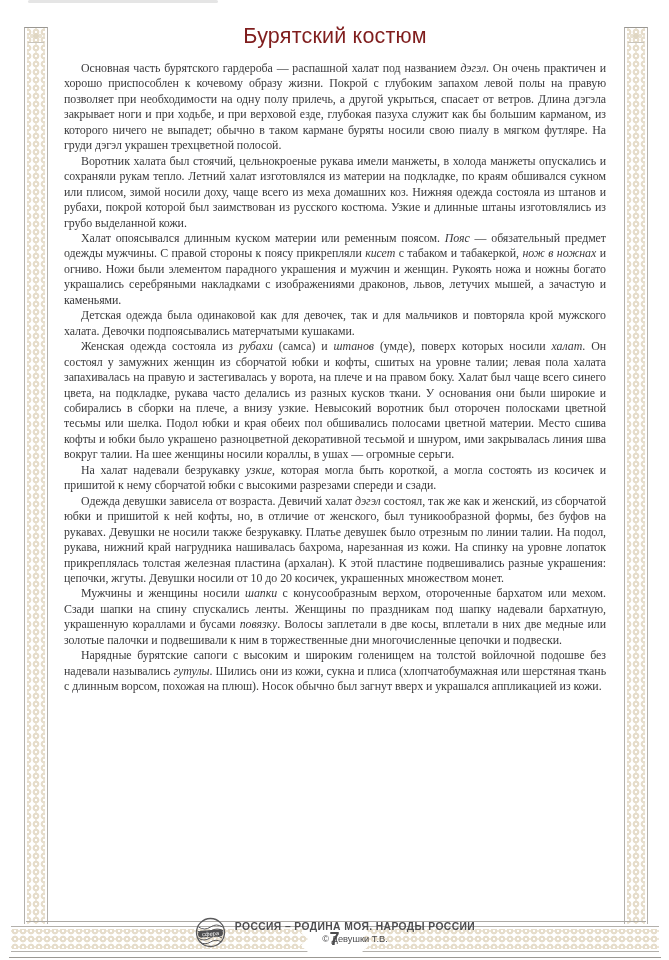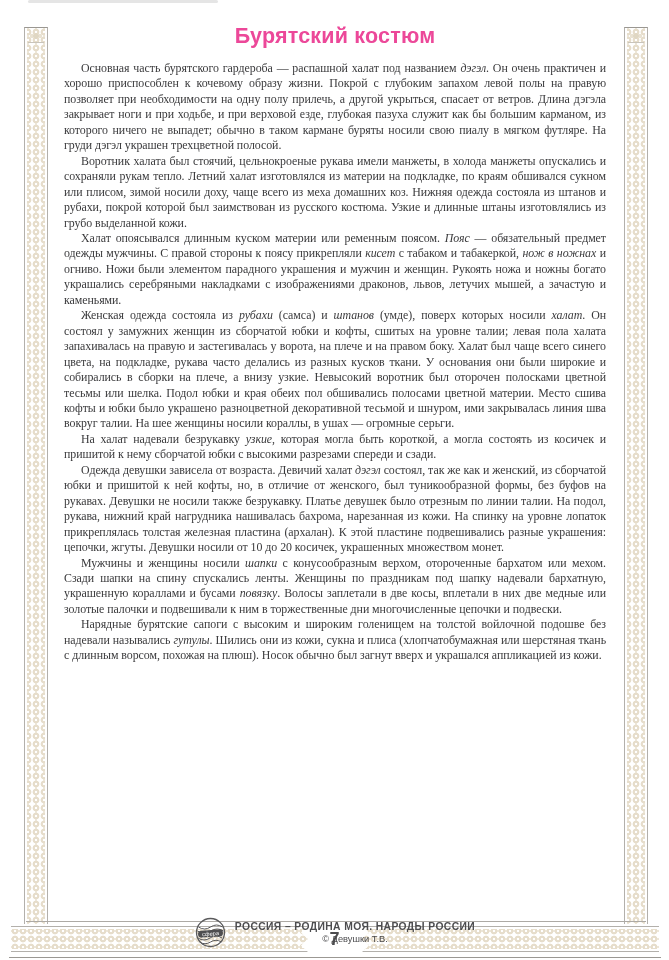--- a/index.html
+++ b/index.html
@@ -71,22 +71,22 @@
     border-top:1.5px solid #9b9893;
   }
   
   .content{
     position:absolute;left:64px;right:63px;top:24px;bottom:48px;
   }
   h1.title{
     margin:0 0 12px 0;
     text-align:center;
     font-size:21.5px;
-    font-weight:bold;
-    color:#ec4899;
+    font-weight:normal;
+    color:#7f1d1d;
     letter-spacing:0.2px;
   }
   .article{
     height:802px;
     overflow:hidden;
     font-size:11.9px;
     line-height:15.45px;
     color:#3a3a3c;
     text-align:justify;
     letter-spacing:-0.05px;
@@ -124,20 +124,21 @@
   <div class="page-number">7</div>
   <div class="base-line"></div>
 
   <div class="content">
     <h1 class="title">Бурятский костюм</h1>
 
     <div class="article">
         <p><span>Основная часть бурятского гардероба — распашной халат под названием </span><i>дэгэл</i><span>. Он очень практичен и хорошо приспособлен к кочевому образу жизни. Покрой с глубоким запахом левой полы на правую позволяет при необходимости на одну полу прилечь, а другой укрыться, спасает от ветров. Длина дэгэла закрывает ноги и при ходьбе, и при верховой езде, глубокая пазуха служит как бы большим карманом, из которого ничего не выпадет; обычно в таком кармане буряты носили свою пиалу в мягком футляре. На груди дэгэл украшен трехцветной полосой.</span></p>
         <p><span>Воротник халата был стоячий, цельнокроеные рукава имели манжеты, в холода манжеты опускались и сохраняли рукам тепло. Летний халат изготовлялся из материи на подкладке, по краям обшивался сукном или плисом, зимой носили доху, чаще всего из меха домашних коз. Нижняя одежда состояла из штанов и рубахи, покрой которой был заимствован из русского костюма. Узкие и длинные штаны изготовлялись из грубо выделанной кожи.</span></p>
         <p><span>Халат опоясывался длинным куском материи или ременным поясом. </span><i>Пояс</i><span> — обязательный предмет одежды мужчины. С правой стороны к поясу прикрепляли </span><i>кисет</i><span> с табаком и табакеркой, </span><i>нож в ножнах</i><span> и огниво. Ножи были элементом парадного украшения и мужчин и женщин. Рукоять ножа и ножны богато украшались серебряными накладками с изображениями драконов, львов, летучих мышей, а зачастую и каменьями.</span></p>
+        <p><span>Детская одежда была одинаковой как для девочек, так и для мальчиков и повторяла крой мужского халата. Девочки подпоясывались матерчатыми кушаками.</span></p>
         <p><span>Женская одежда состояла из </span><i>рубахи</i><span> (самса) и </span><i>штанов</i><span> (умде), поверх которых носили </span><i>халат</i><span>. Он состоял у замужних женщин из сборчатой юбки и кофты, сшитых на уровне талии; левая пола халата запахивалась на правую и застегивалась у ворота, на плече и на правом боку. Халат был чаще всего синего цвета, на подкладке, рукава часто делались из разных кусков ткани. У основания они были широкие и собирались в сборки на плече, а внизу узкие. Невысокий воротник был оторочен полосками цветной тесьмы или шелка. Подол юбки и края обеих пол обшивались полосами цветной материи. Место сшива кофты и юбки было украшено разноцветной декоративной тесьмой и шнуром, ими закрывалась линия шва вокруг талии. На шее женщины носили кораллы, в ушах — огромные серьги.</span></p>
         <p><span>На халат надевали безрукавку </span><i>узкие</i><span>, которая могла быть короткой, а могла состоять из косичек и пришитой к нему сборчатой юбки с высокими разрезами спереди и сзади.</span></p>
         <p><span>Одежда девушки зависела от возраста. Девичий халат </span><i>дэгэл</i><span> состоял, так же как и женский, из сборчатой юбки и пришитой к ней кофты, но, в отличие от женского, был туникообразной формы, без буфов на рукавах. Девушки не носили также безрукавку. Платье девушек было отрезным по линии талии. На подол, рукава, нижний край нагрудника нашивалась бахрома, нарезанная из кожи. На спинку на уровне лопаток прикреплялась толстая железная пластина (архалан). К этой пластине подвешивались разные украшения: цепочки, жгуты. Девушки носили от 10 до 20 косичек, украшенных множеством монет.</span></p>
         <p><span>Мужчины и женщины носили </span><i>шапки</i><span> с конусообразным верхом, отороченные бархатом или мехом. Сзади шапки на спину спускались ленты. Женщины по праздникам под шапку надевали бархатную, украшенную кораллами и бусами </span><i>повязку</i><span>. Волосы заплетали в две косы, вплетали в них две медные или золотые палочки и подвешивали к ним в торжественные дни многочисленные цепочки и подвески.</span></p>
         <p><span>Нарядные бурятские сапоги с высоким и широким голенищем на толстой войлочной подошве без надевали назывались </span><i>гутулы</i><span>. Шились они из кожи, сукна и плиса (хлопчатобумажная или шерстяная ткань с длинным ворсом, похожая на плюш). Носок обычно был загнут вверх и украшался аппликацией из кожи.</span></p>
       </div>
 
     <div class="imprint">
       <div class="logo">
         <svg width="31" height="31" viewBox="0 0 31 31">

